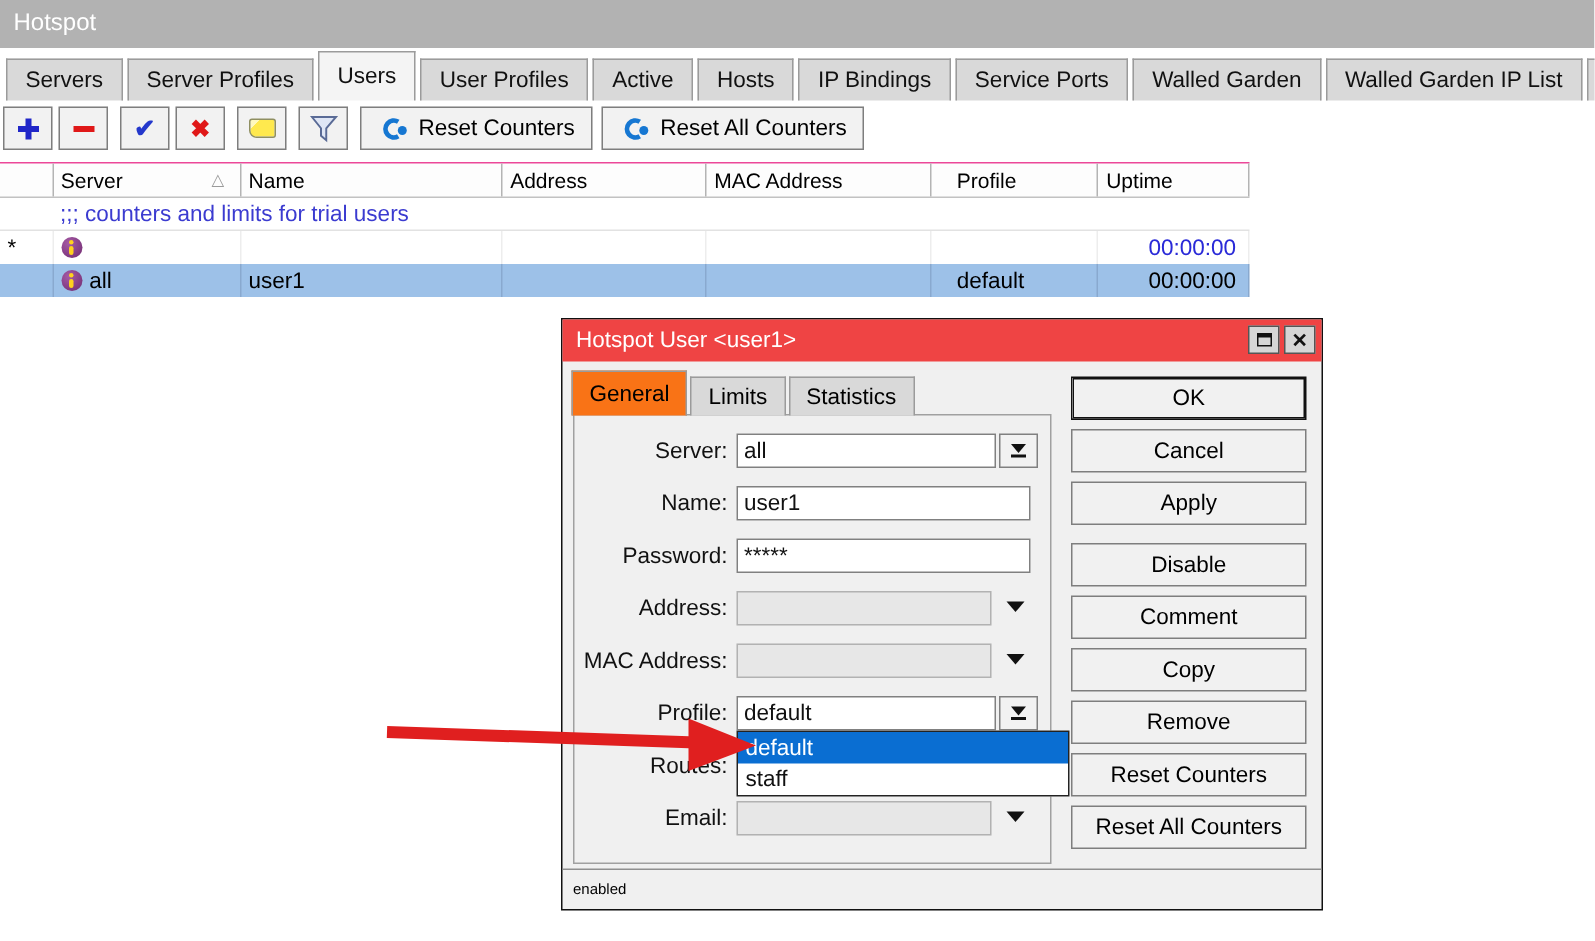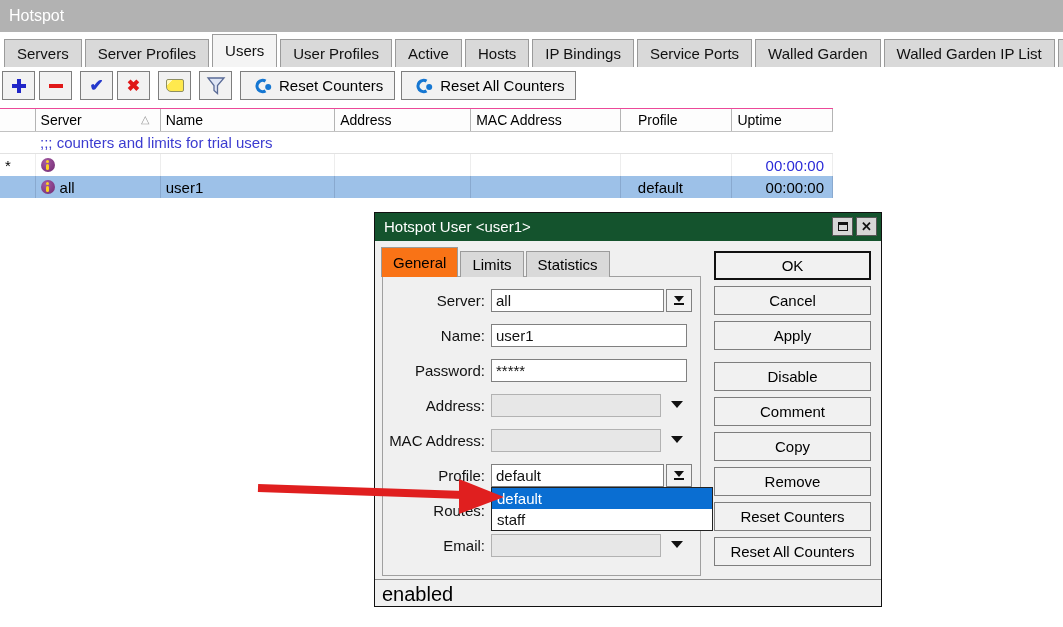--- a/index.html
+++ b/index.html
@@ -40,21 +40,21 @@
   .row.selected .cell { border-right:1px solid rgba(0,0,30,0.12); }
   .comment-row { height:22px; line-height:22px; font-size:15px; color:#3b3bd0; padding-left:40px; border-bottom:1px solid #e2e2e2; white-space:nowrap; }
   .uptime-blue { color:#2a2ad8; }
   .sort-ind { position:absolute; left:141px; top:4px; font-size:11px; color:#9a9a9a; }
   .user-ico { width:14px; height:14px; border-radius:50%; background:radial-gradient(circle at 35% 30%, #a55aa5, #702a70); display:inline-flex; flex-direction:column; align-items:center; justify-content:center; margin-right:5px; flex:none; }
   .user-ico i { display:block; width:3px; height:3px; background:#ffd21e; border-radius:50%; margin-bottom:1px; }
   .user-ico b { display:block; width:3px; height:6px; background:#ffd21e; border-radius:1.5px; }
 
   
   .dialog { position:absolute; left:374px; top:212px; width:508px; height:395px; background:#f0f0f0; border:1px solid #111; z-index:10; }
-  .dlg-titlebar { position:absolute; left:0; top:0; width:100%; height:28px; background:#14532d; color:#fff; font-size:15px; line-height:28px; padding-left:9px; }
+  .dlg-titlebar { position:absolute; left:0; top:0; width:100%; height:28px; background:#ef4444; color:#fff; font-size:15px; line-height:28px; padding-left:9px; }
   .dlg-btns { position:absolute; right:4px; top:4px; display:flex; gap:3px; }
   .dlg-sysbtn { width:21px; height:19px; background:#d6d6d6; border:1px solid #555; display:flex; align-items:center; justify-content:center; font-size:13px; font-weight:bold; color:#111; }
   .ico-max { width:10px; height:9px; border:1px solid #111; border-top:3px solid #111; }
   .dlg-tabs { position:absolute; left:6px; top:34px; height:30px; display:flex; align-items:flex-end; z-index:3; }
   .dlg-tab { height:26px; line-height:25px; padding:0 11px; background:#d9d9d9; border:1px solid #9b9b9b; border-bottom:none; margin-right:2px; font-size:15px; }
   .dlg-tab.active { height:30px; line-height:29px; background:#f97316; z-index:2; }
   .frame { position:absolute; left:7px; top:63px; width:319px; height:300px; border:1px solid #a0a0a0; }
   .fieldrow { position:absolute; height:23px; display:flex; align-items:center; }
   .flabel { position:absolute; left:0; width:110px; text-align:right; font-size:15px; line-height:23px; color:#111; }
   .inp { position:absolute; left:116px; height:23px; border:1px solid #808080; background:#fff; font-size:15px; font-family:"Liberation Sans",sans-serif; padding:0 4px; color:#111; }
@@ -65,21 +65,21 @@
   .dropbtn .tri { width:0; height:0; border-left:5px solid transparent; border-right:5px solid transparent; border-top:6px solid #111; }
   .dropbtn .bar { width:10px; height:2px; background:#111; margin-top:1px; }
   .plainarrow { position:absolute; left:296px; top:7px; width:0; height:0; border-left:6px solid transparent; border-right:6px solid transparent; border-top:7px solid #111; }
   .popup { position:absolute; left:116px; top:274px; width:222px; background:#fff; border:1px solid #222; z-index:20; }
   .popup .opt { height:21px; line-height:21px; font-size:15px; padding-left:5px; color:#111; }
   .popup .opt.hl { background:#0a6ed2; color:#fff; }
   .dlg-actions { position:absolute; left:339px; top:0; width:157px; }
   .abtn { position:absolute; left:0; width:157px; height:29px; background:#f1f1f1; border:1px solid #7e7e7e; font-size:15px; display:flex; align-items:center; justify-content:center; }
   .abtn.default { border:1px solid #111; box-shadow:inset 0 0 0 1px #111; }
   .dlg-sep { position:absolute; left:0; top:366px; width:100%; height:1px; background:#8f8f8f; }
-  .dlg-status { position:absolute; left:7px; top:368px; font-size:20px; line-height:26px; }
+  .dlg-status { position:absolute; left:7px; top:368px; font-size:10px; line-height:26px; }
 
   
   .arrow-overlay { position:absolute; left:0; top:0; width:1063px; height:627px; pointer-events:none; z-index:50; }
 </style>
 </head>
 <body>
 
 <div class="screen">
 
   <div class="win-titlebar">Hotspot</div>

